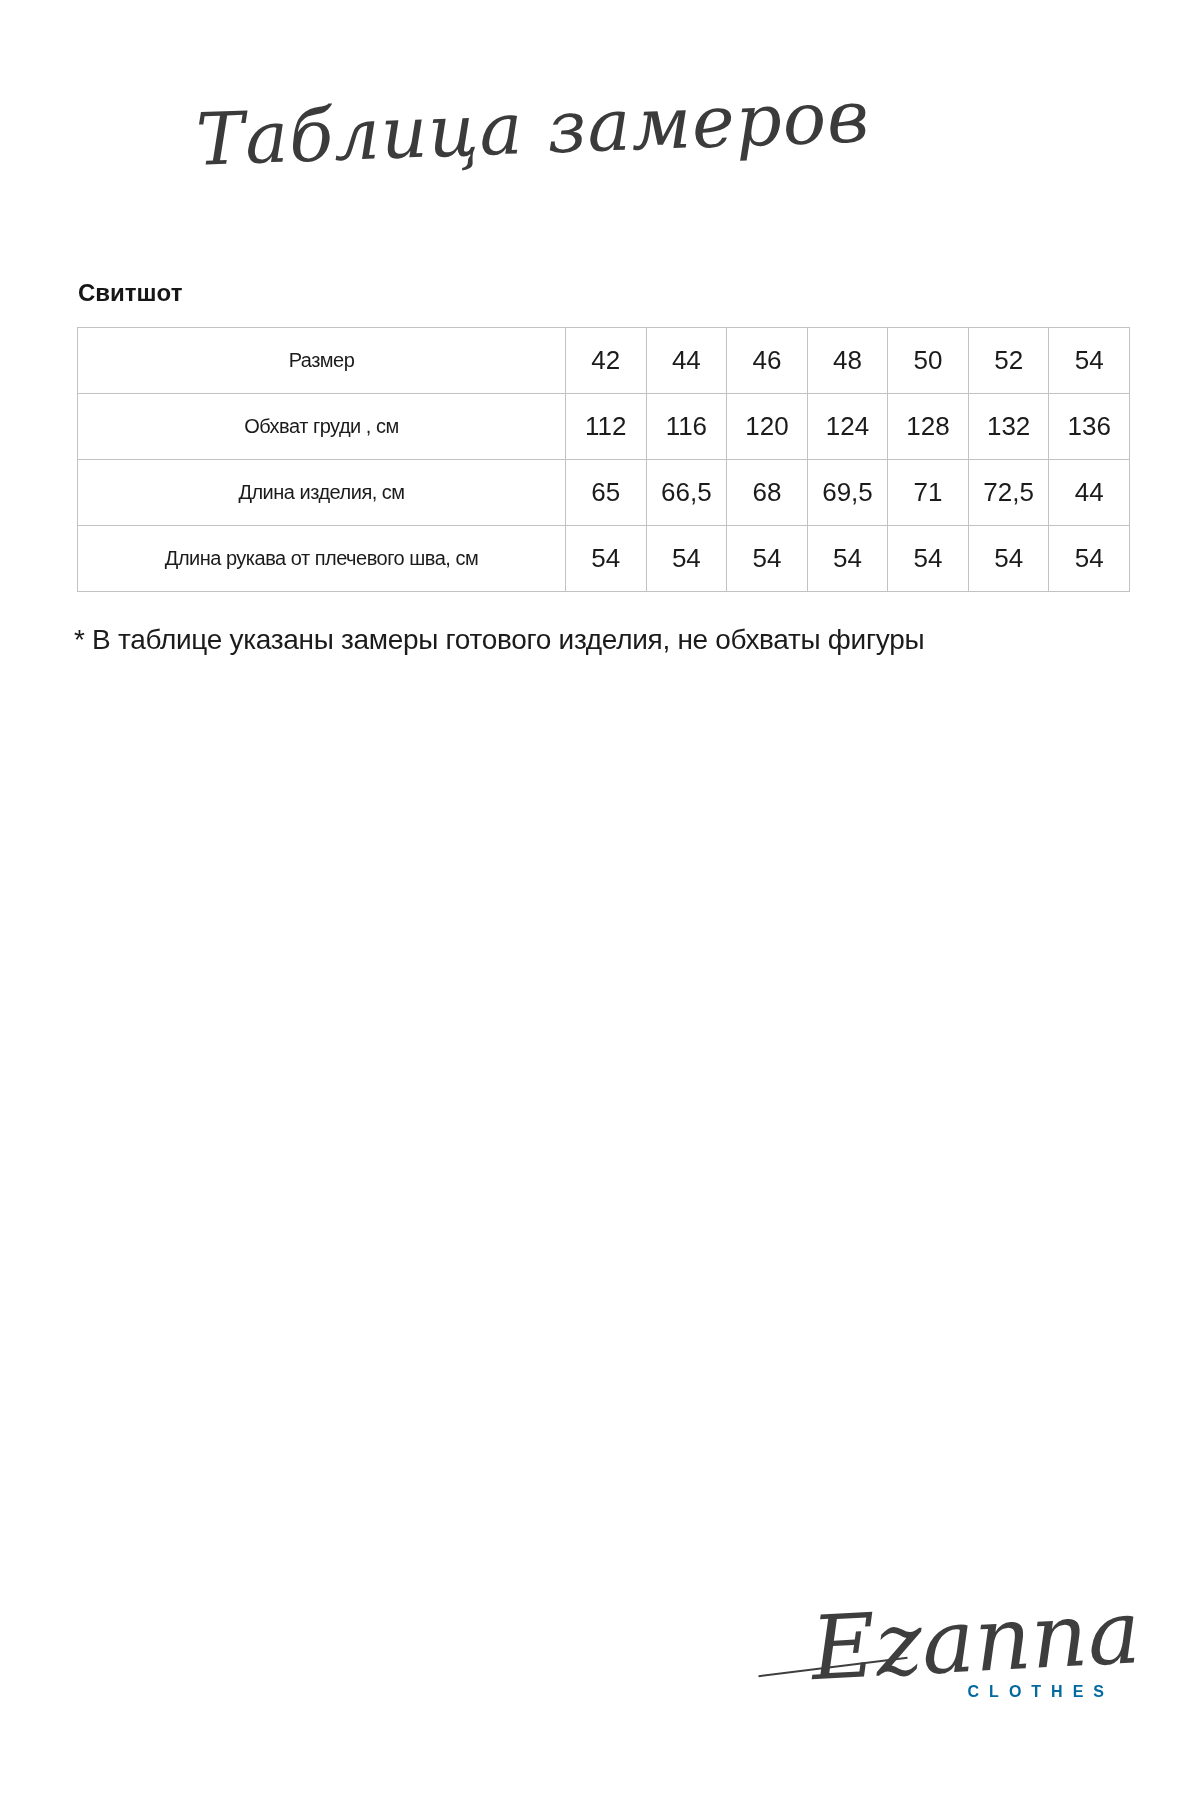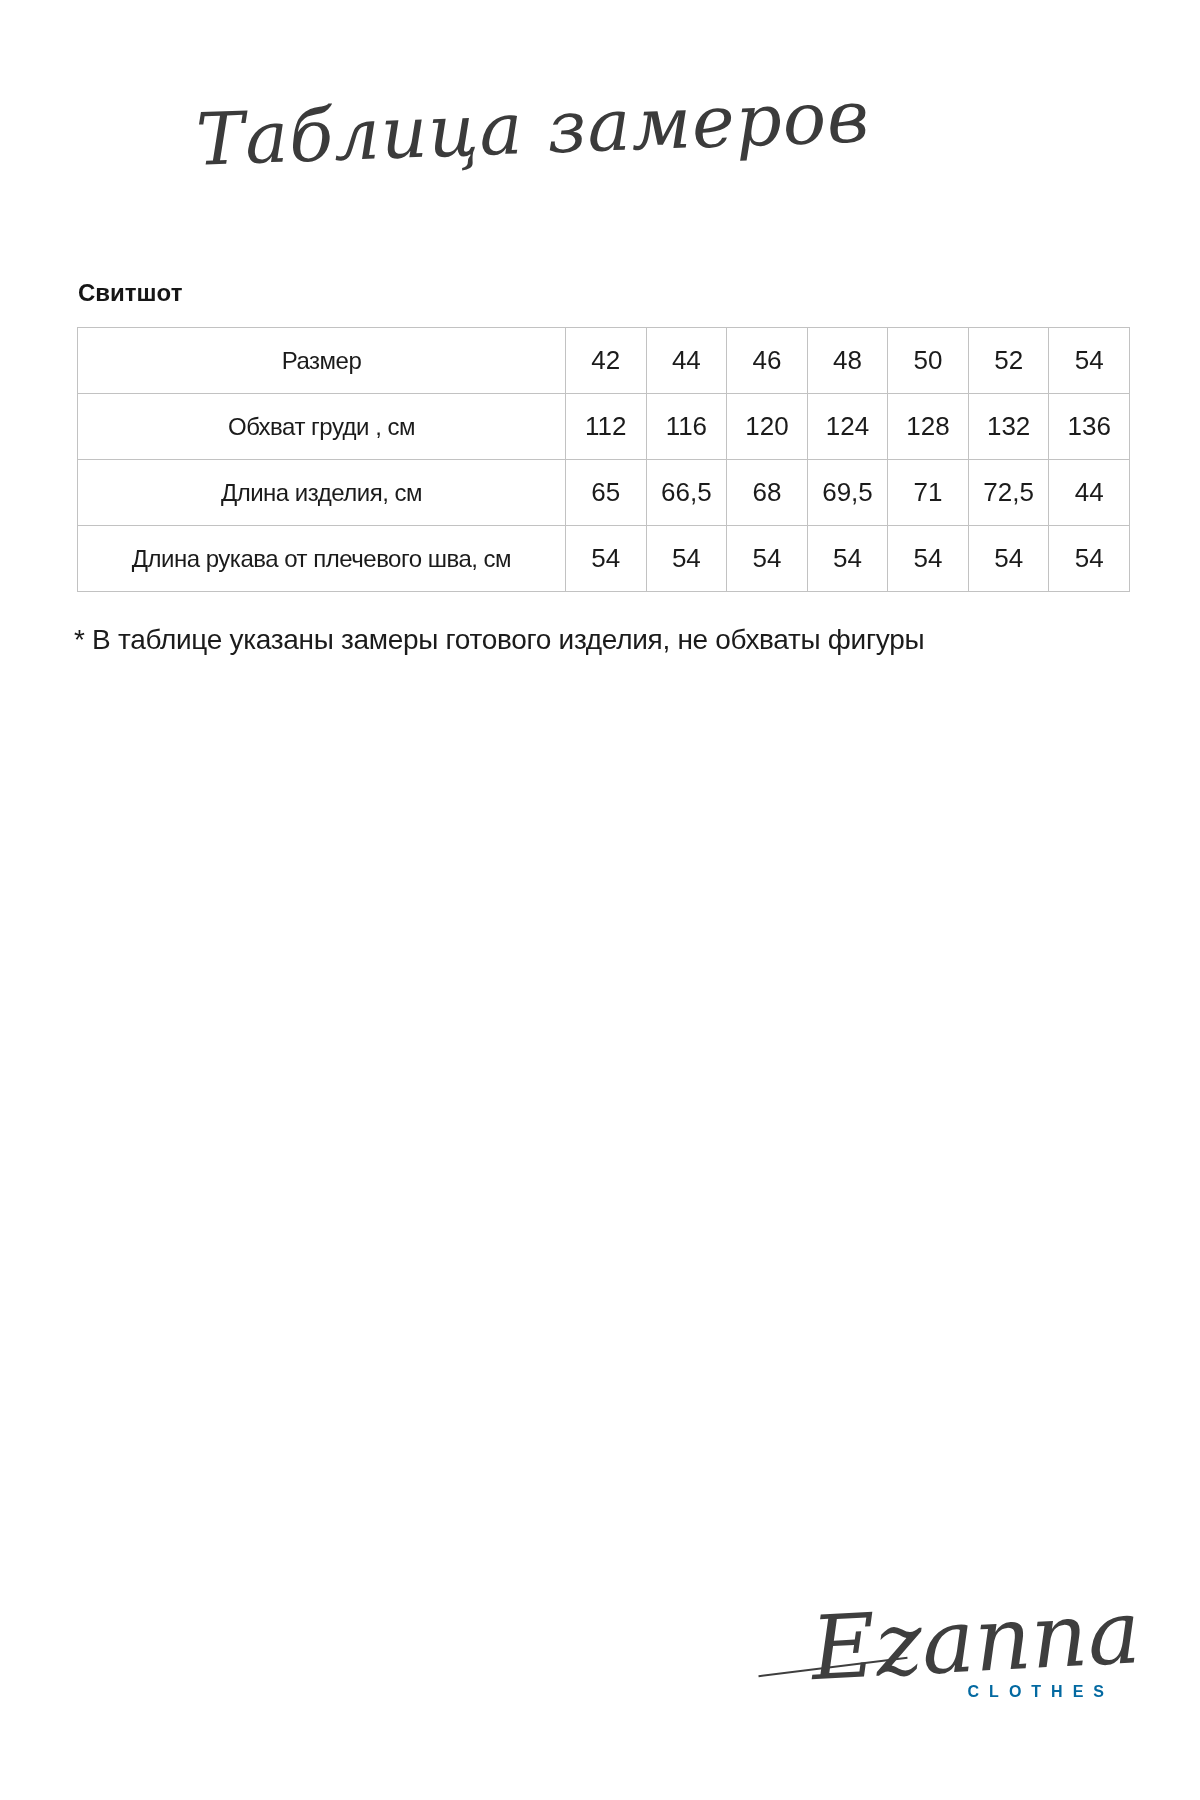--- a/index.html
+++ b/index.html
@@ -52,21 +52,21 @@
     border-bottom:1px solid #c2c2c2;
     display:flex;
     align-items:center;
     justify-content:center;
     font-size:26px;
     color:#1b1b1b;
     white-space:nowrap;
     overflow:hidden;
   }
   .cell.label{
-    font-size:24px;
+    font-size:20px;
     letter-spacing:-0.5px;
     padding:0 2px;
   }
 
   
   .footnote{
     position:absolute;
     left:74px; top:624px;
     font-size:28px;
     letter-spacing:-0.3px;

